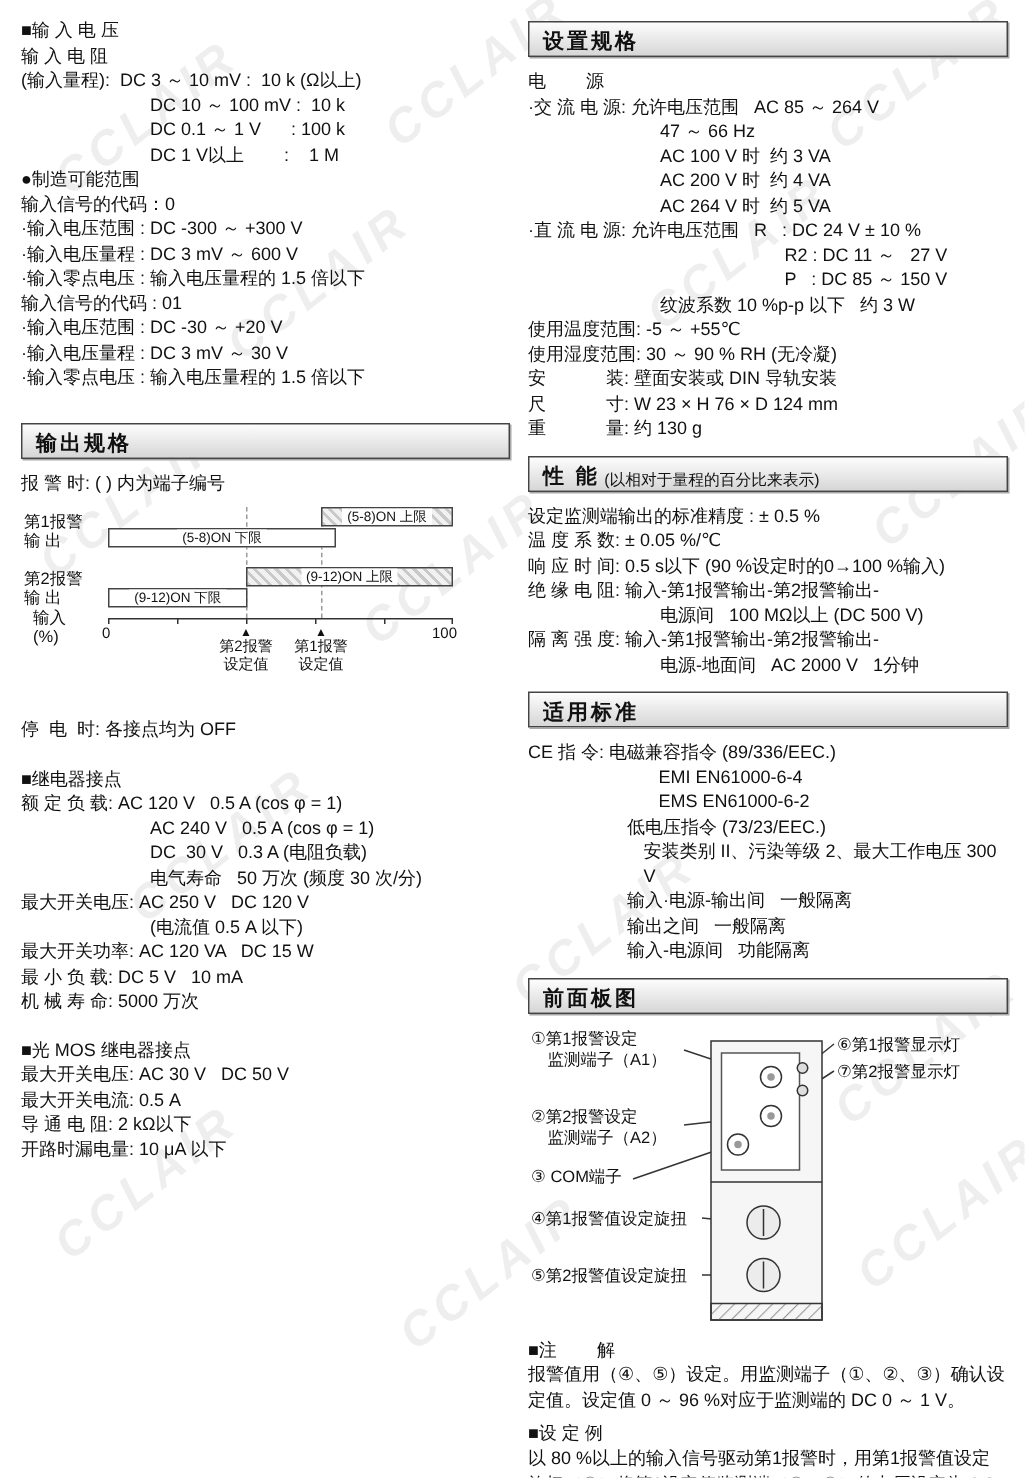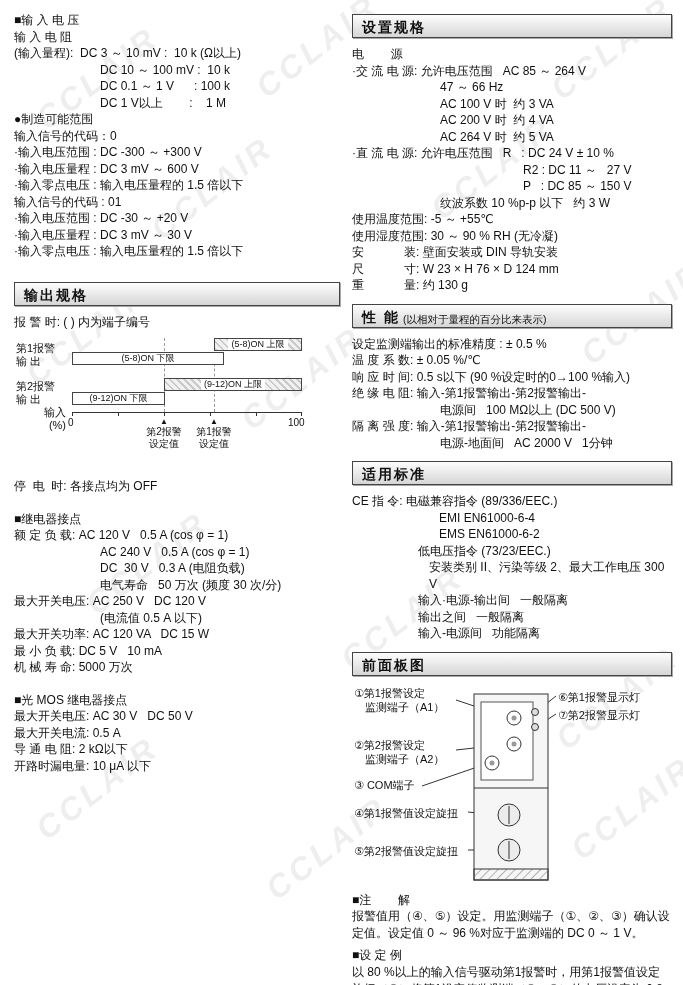--- a/index.html
+++ b/index.html
@@ -38,21 +38,21 @@
 .cbar span{background:#fff;padding:0 3px;line-height:11px;white-space:nowrap}
 .b1u{left:142px;width:88px;top:2px}
 .b1l{left:0;width:152px;top:16px}
 .b2u{left:92px;width:138px;top:42px}
 .b2l{left:0;width:93px;top:56px}
 .caxis{position:absolute;left:0;top:76px;width:230px;border-top:1px solid #333}
 .ctick{position:absolute;top:76px;width:1px;height:4px;background:#333}
 .t0{left:0}.t20{left:46px}.t40{left:92px}.t60{left:138px}.t80{left:184px}.t100{left:229px}
 .cmin{position:absolute;left:-4px;top:81px;font-size:10px}
 .cmax{position:absolute;left:216px;top:81px;font-size:10px}
-.caxisname{position:absolute;left:8px;top:70px;width:44px;text-align:right;font-size:11px;line-height:13px}
+.caxisname{position:absolute;left:8px;top:70px;width:44px;text-align:left;font-size:11px;line-height:13px}
 .cmarker{position:absolute;width:56px;text-align:center;font-size:10px;line-height:12px;top:81px}
 .m1{left:64px}.m2{left:114px}
 .cmarker .tri{font-size:8px;line-height:9px}
 
 .panel{position:relative;height:200px;margin:4px 0 8px}
 .panel svg{position:absolute;left:0;top:0}
 .plabel{position:absolute;font-size:11px;line-height:14px;white-space:nowrap}
 .plabel div:nth-child(2){padding-left:11px}
 .pl1{left:2px;top:2px}.pl2{left:2px;top:54px}.pl3{left:2px;top:94px}
 .pl4{left:2px;top:122px}.pl5{left:2px;top:160px}

